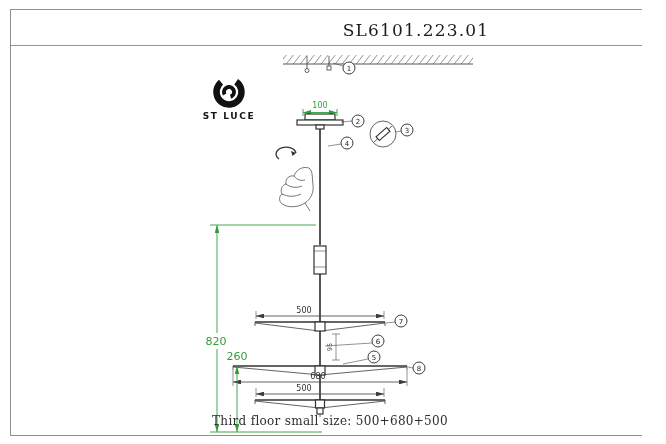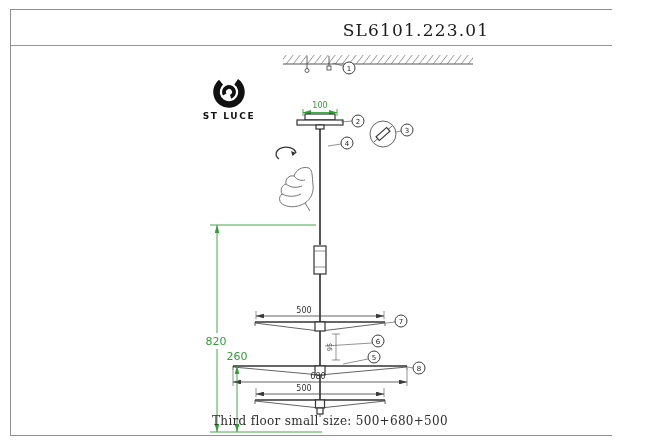--- a/index.html
+++ b/index.html
@@ -1,17 +1,17 @@
 <!DOCTYPE html>
 <html><head>
 <meta charset="utf-8">
 <style>
   html,body { margin:0; padding:0; background:#ffffff; }
   .page { position:relative; width:612px; height:444px; background:#ffffff; overflow:hidden;
-          font-family:"DejaVu Sans", sans-serif; }
+          font-family:"DejaVu Sans", sans-serif;padding-left:30px; }
   svg { position:absolute; left:0; top:0; }
 
   .frame   { stroke:#8f8f8f; stroke-width:1; fill:none; }
   .sep     { stroke:#7a7a7a; stroke-width:0.8; }
   .ceil    { stroke:#555; stroke-width:1; }
 
   .t-title   { font-family:"DejaVu Serif", serif; font-size:17px; fill:#1c1c1c; letter-spacing:1.2px; }
   .t-caption { font-family:"DejaVu Serif", serif; font-size:12px; fill:#2e2e2e; letter-spacing:0.3px; }
   .t-brand   { font-family:"DejaVu Sans", sans-serif; font-size:9px; font-weight:700; fill:#141414; letter-spacing:1.6px; }
   .t-dim     { font-family:"DejaVu Sans", sans-serif; font-size:8px; fill:#333; }

